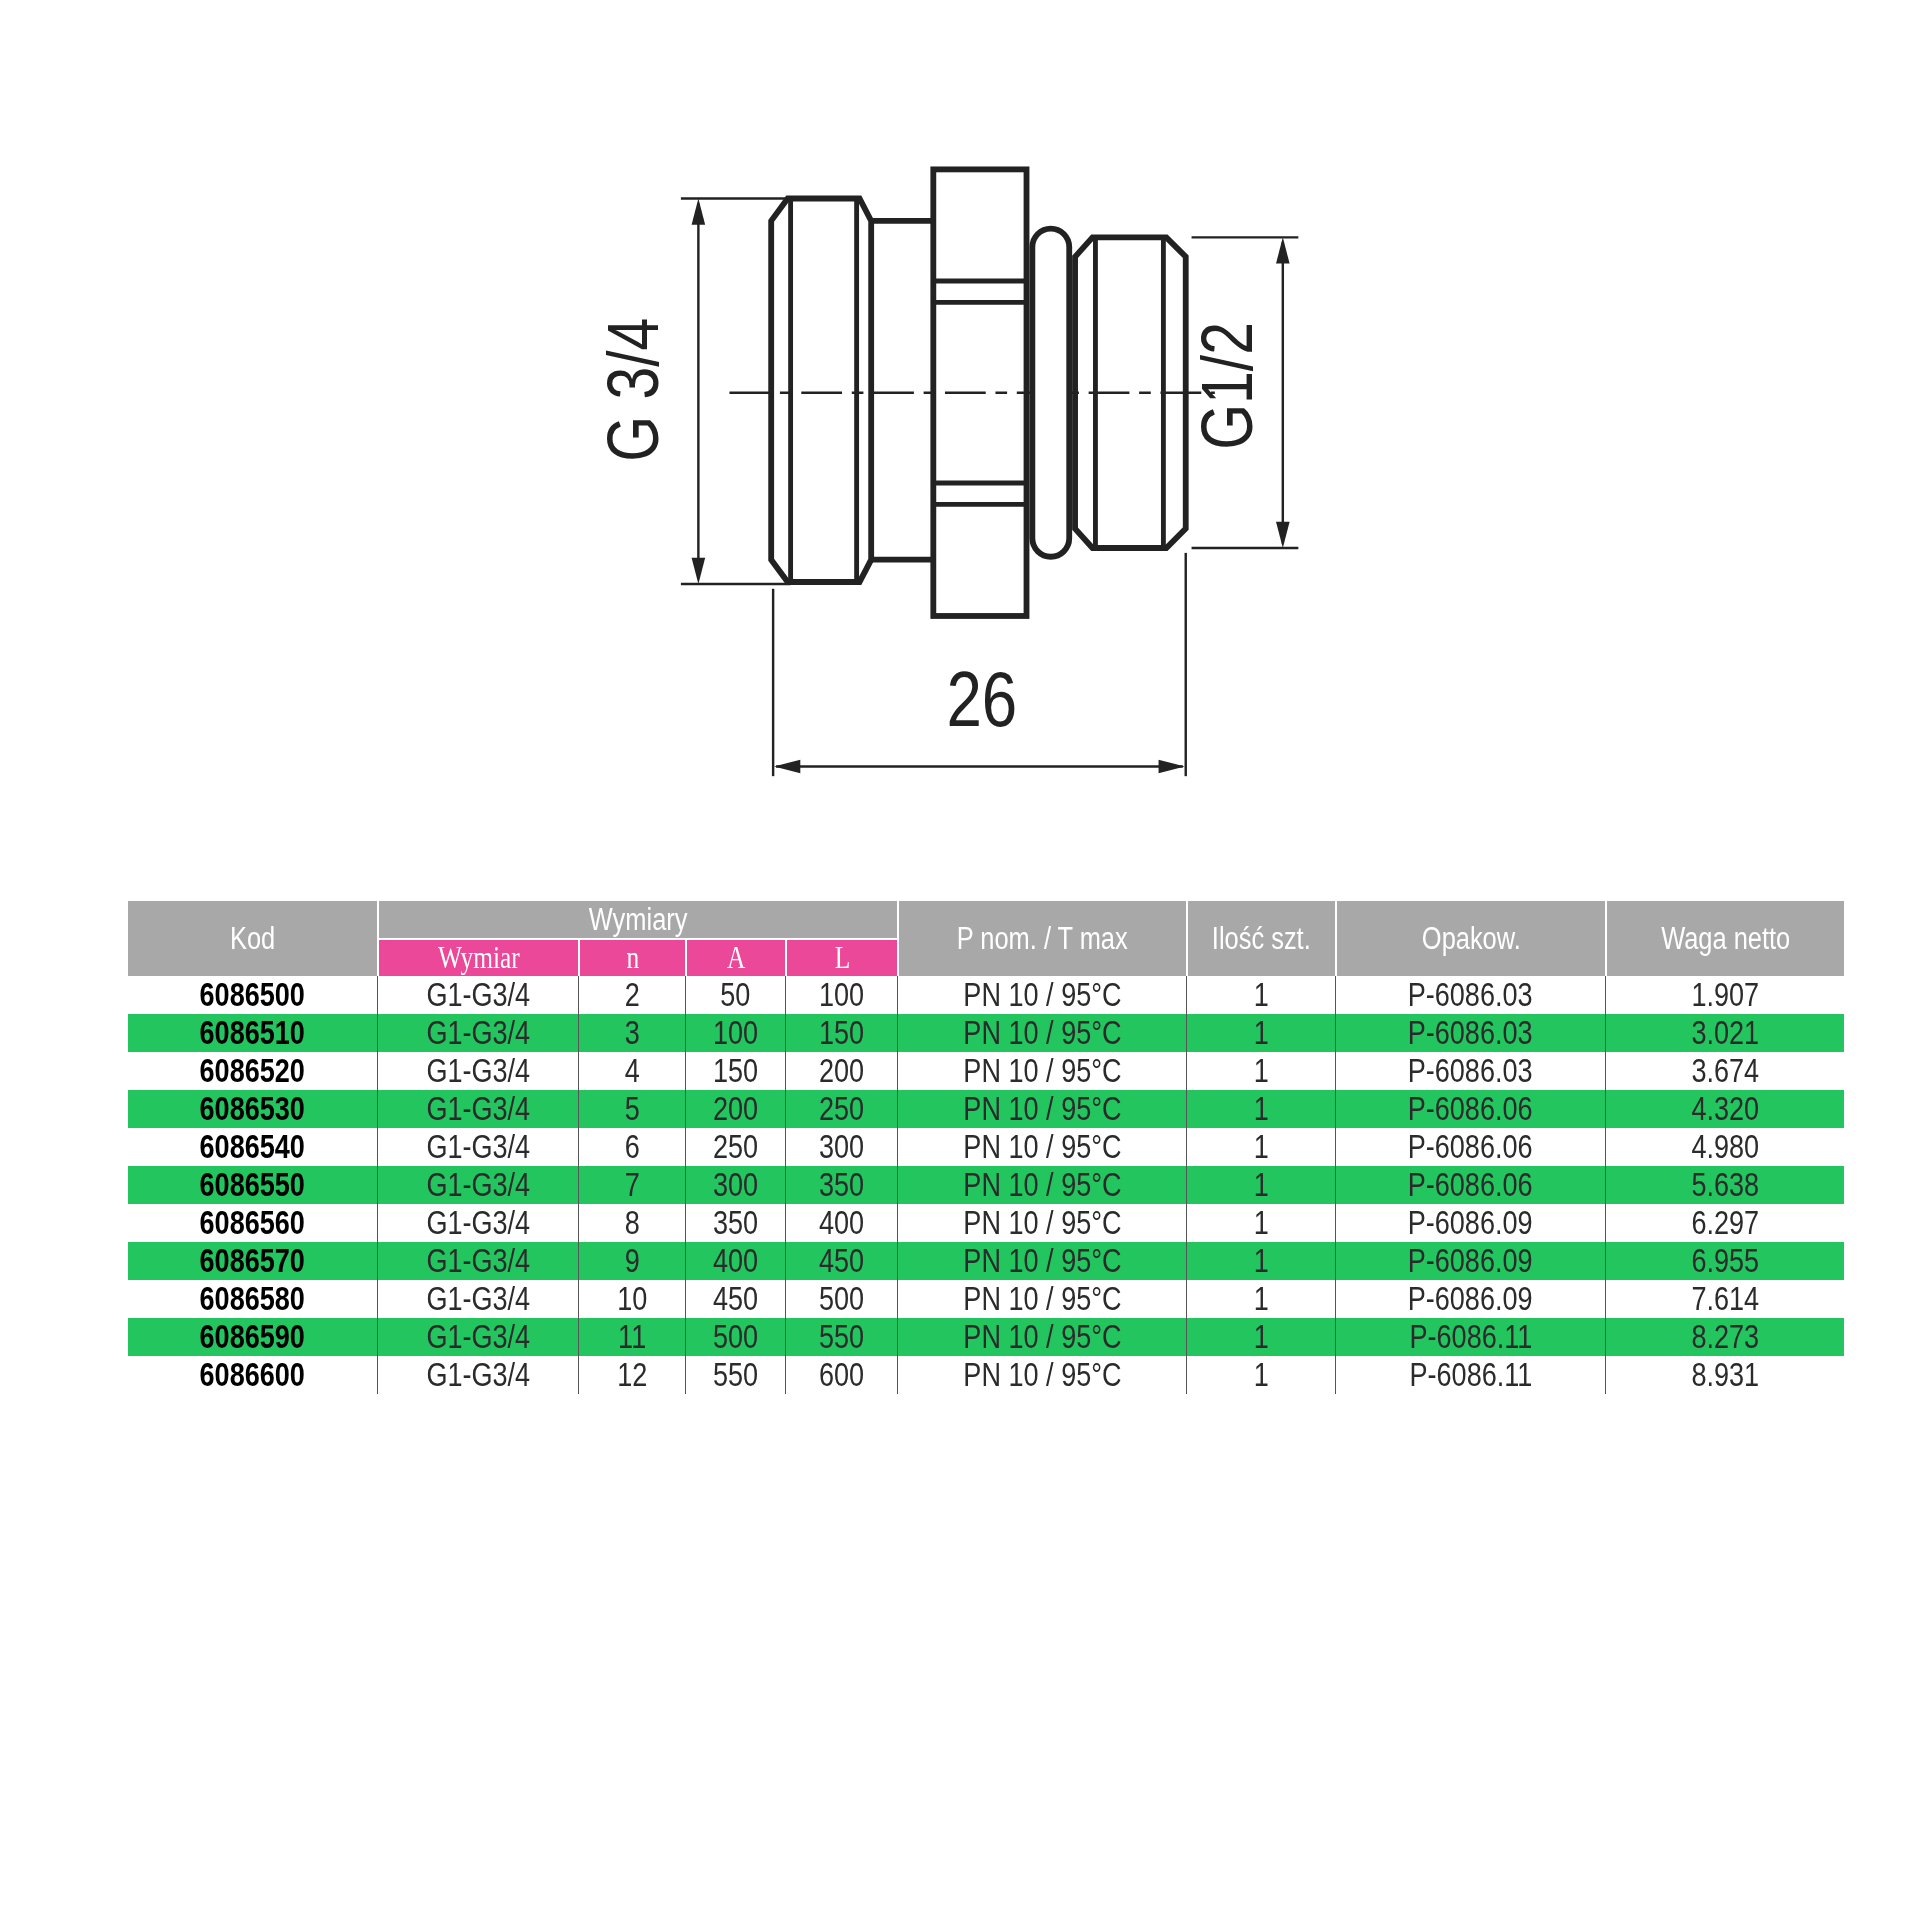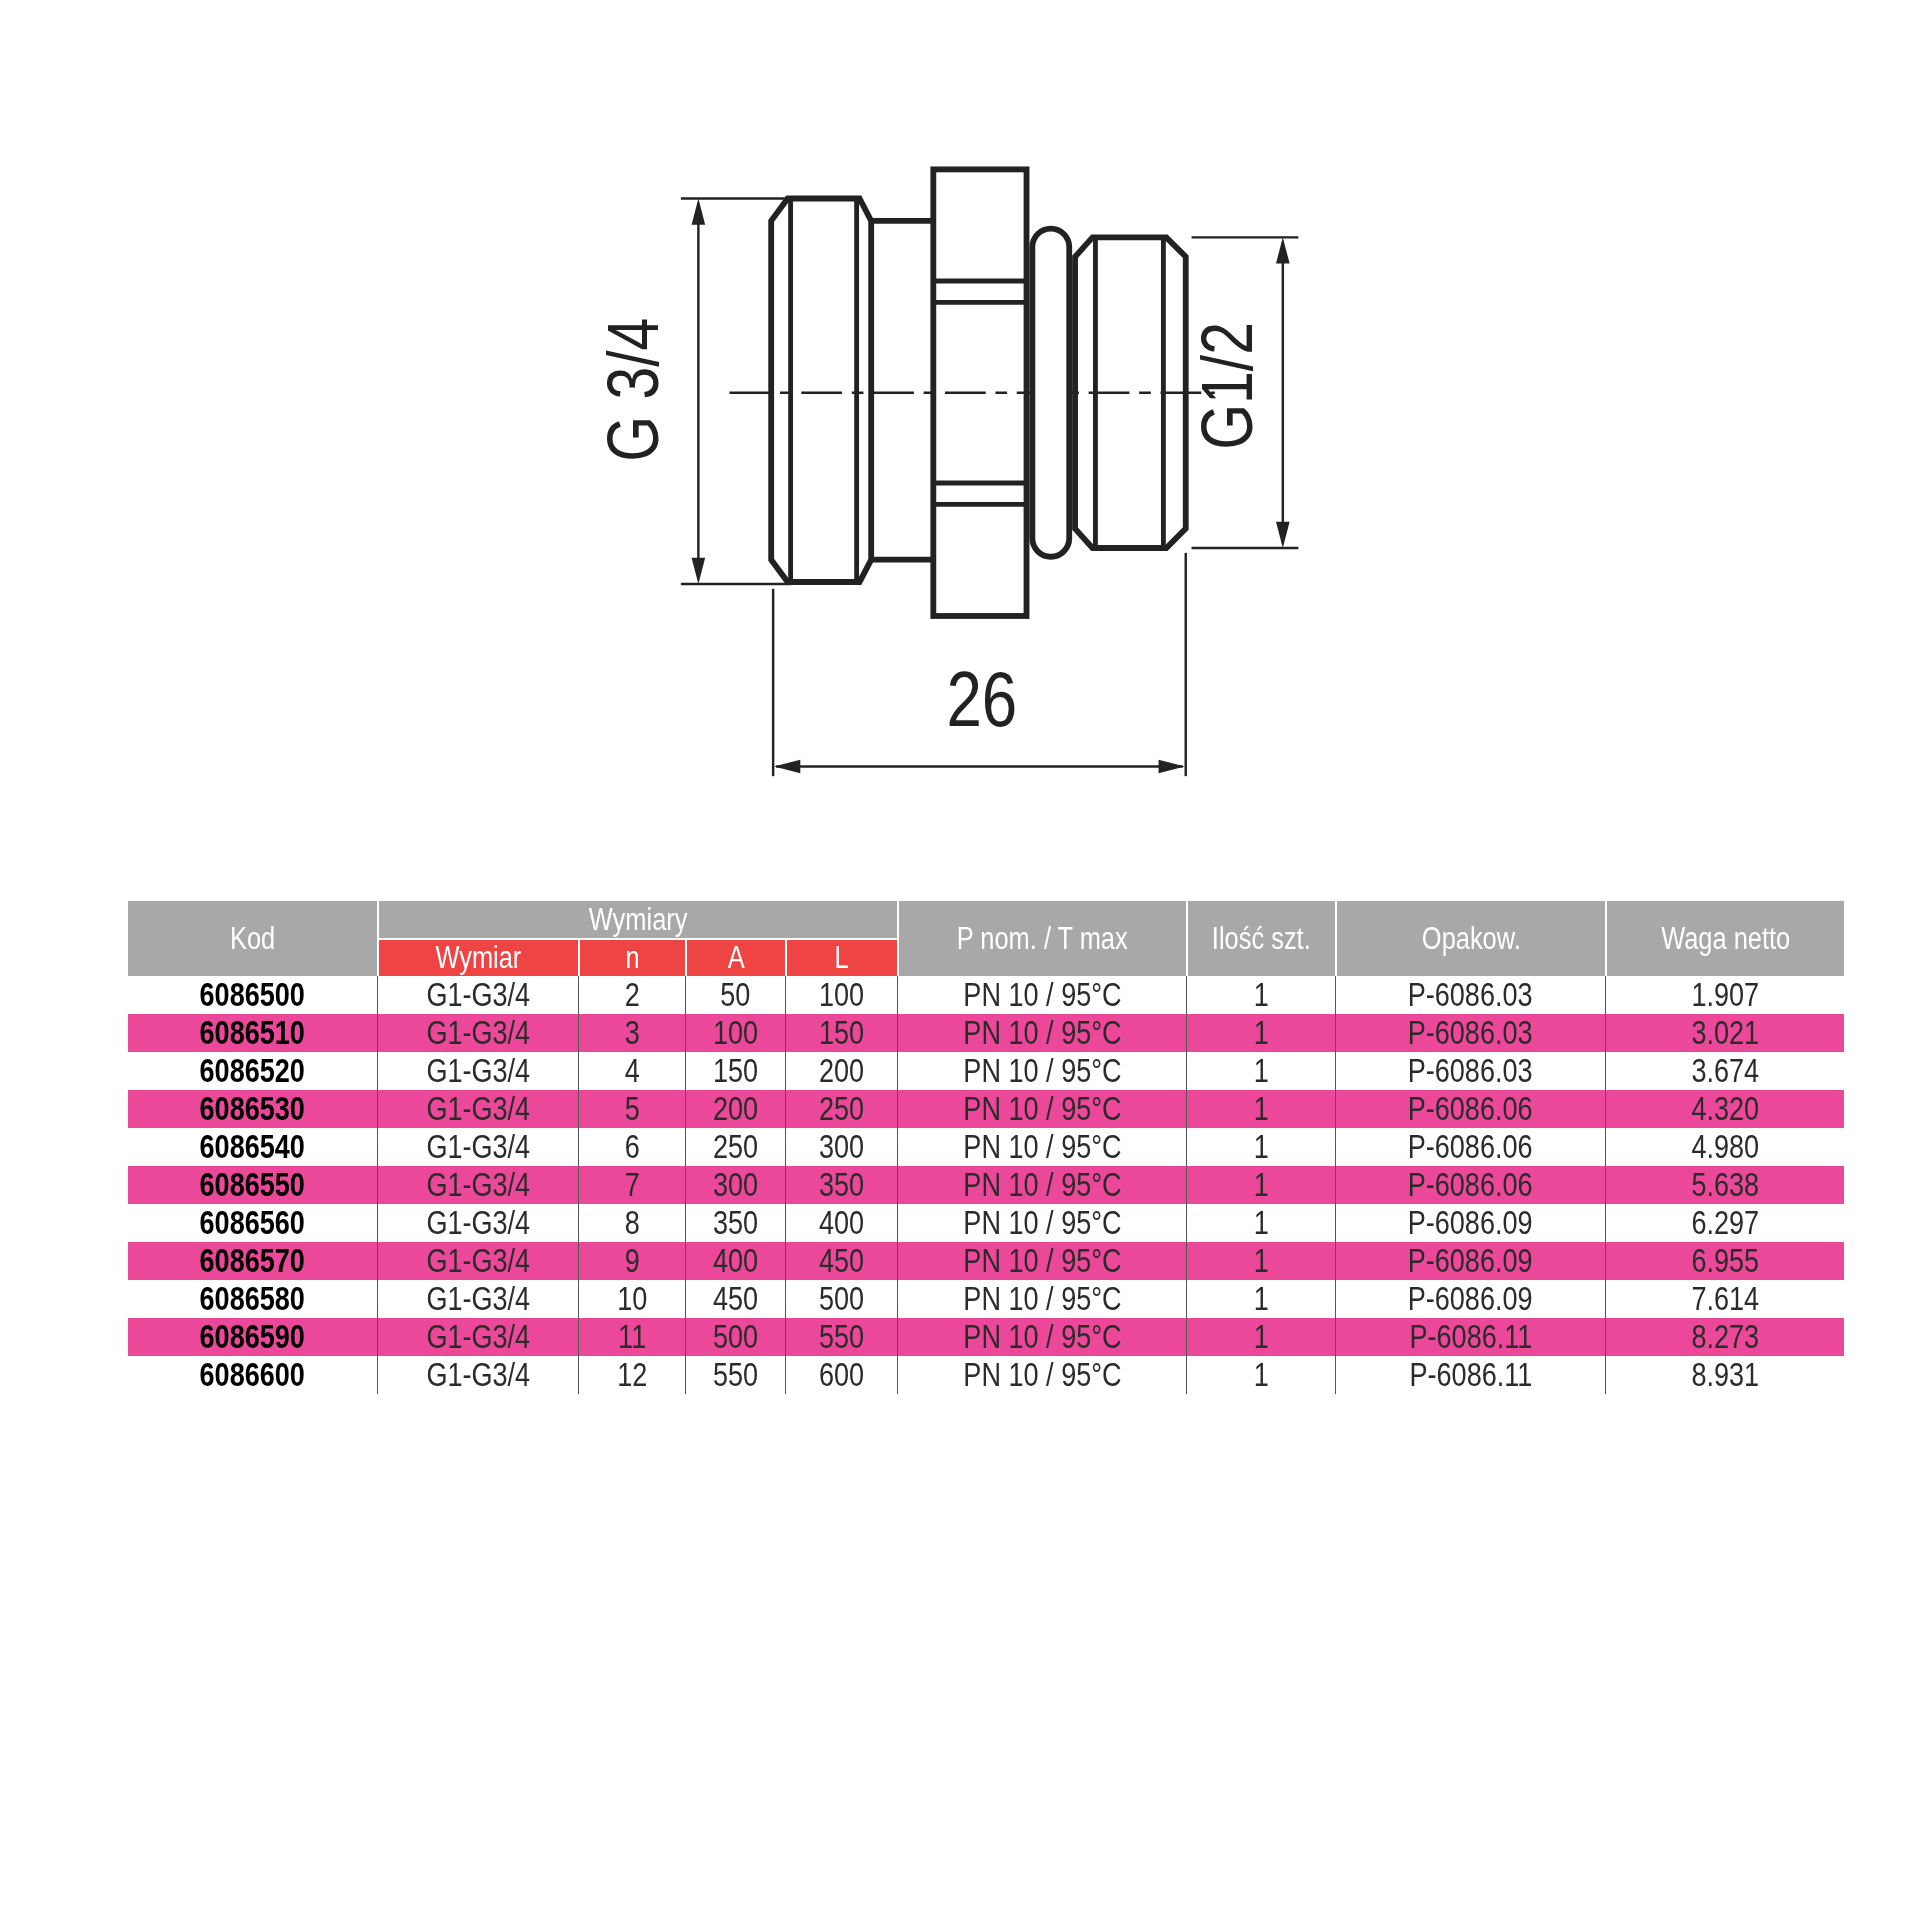--- a/index.html
+++ b/index.html
@@ -25,29 +25,29 @@
   thead tr.h1 { height:37px; }
   thead tr.h2 { height:36px; }
   tbody tr    { height:38px;margin-top:27px; }
 
   thead th {
     background:#a8a8a8; color:#ffffff; font-weight:normal; font-size:31px;
     border-left:2.9px solid #ffffff;
   }
   thead th.first { border-left:none; }
   thead tr.h2 th {
-    background:#ef4444; border-top:2.9px solid #ffffff;
+    background:#ec4899; border-top:2.9px solid #ffffff;font-family:Liberation Serif, serif;
   }
 
   tbody td {
     font-size:33px; color:#2b2b2b; background:#ffffff;
     border-left:1.9px solid #555555;
   }
   tbody td.first { border-left:none; }
-  tbody tr.alt td { background:#ec4899; }
+  tbody tr.alt td { background:#22c55e; }
   tbody td.kod span { font-weight:bold; color:#000000; }
 
   
   .c { display:inline-block; transform:scaleX(0.82); transform-origin:50% 50%; white-space:nowrap; }
 </style>
 </head>
 <body>
 
 <div id="page">
 

